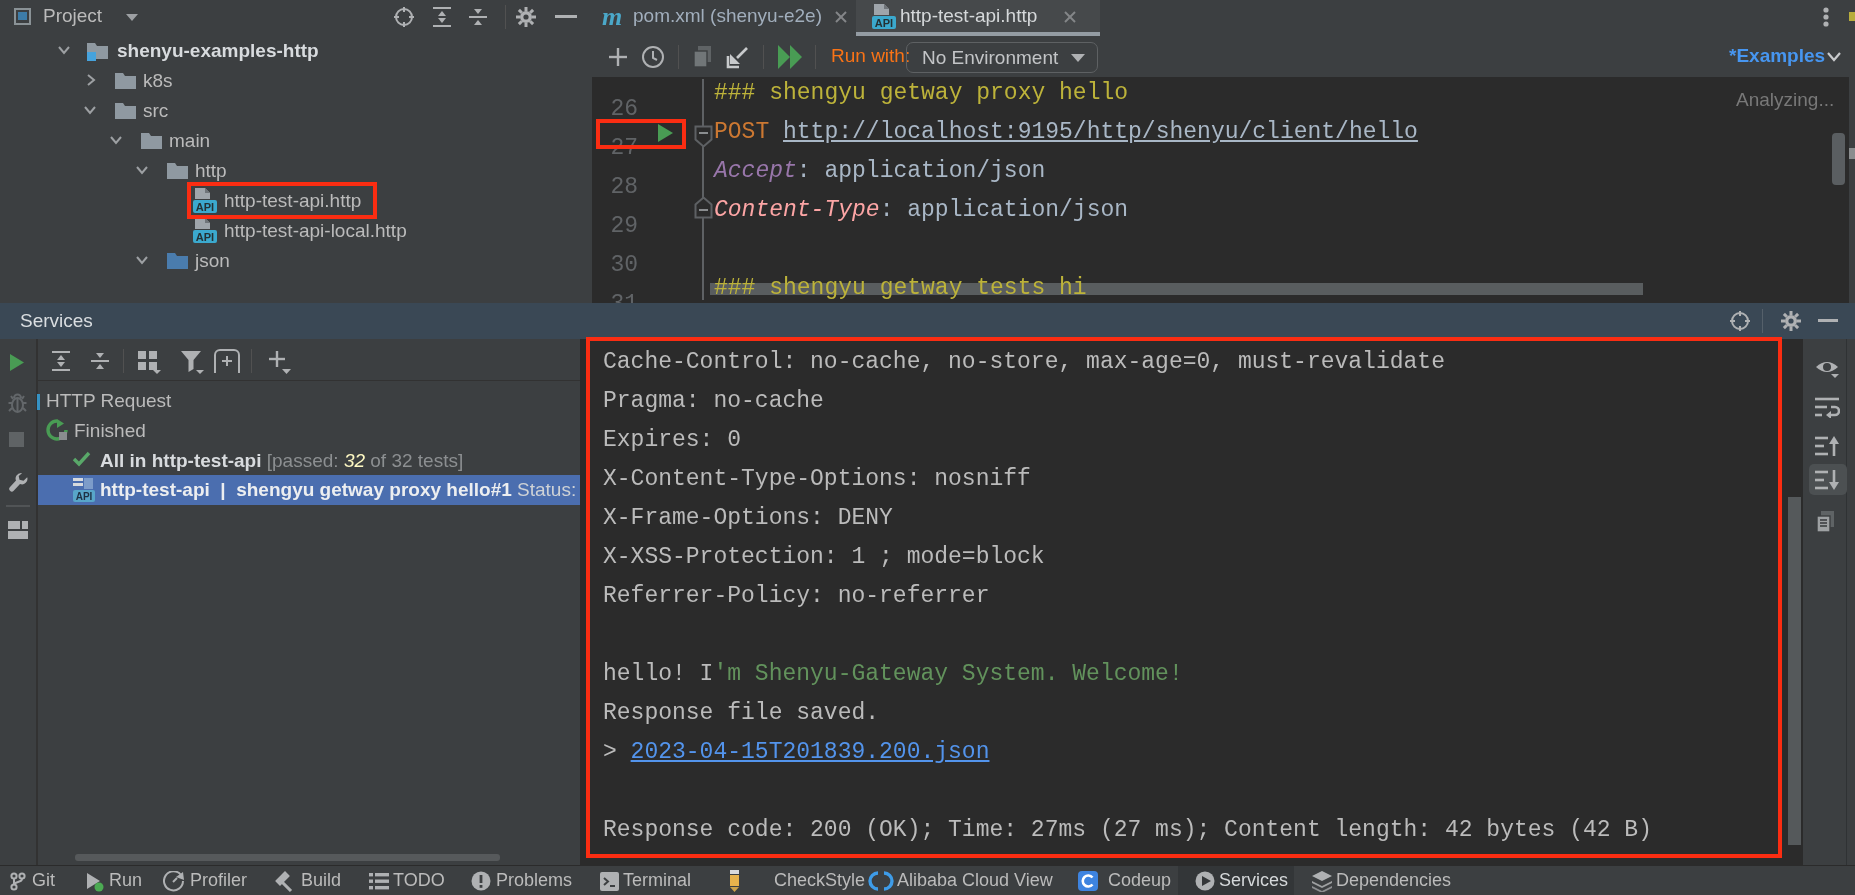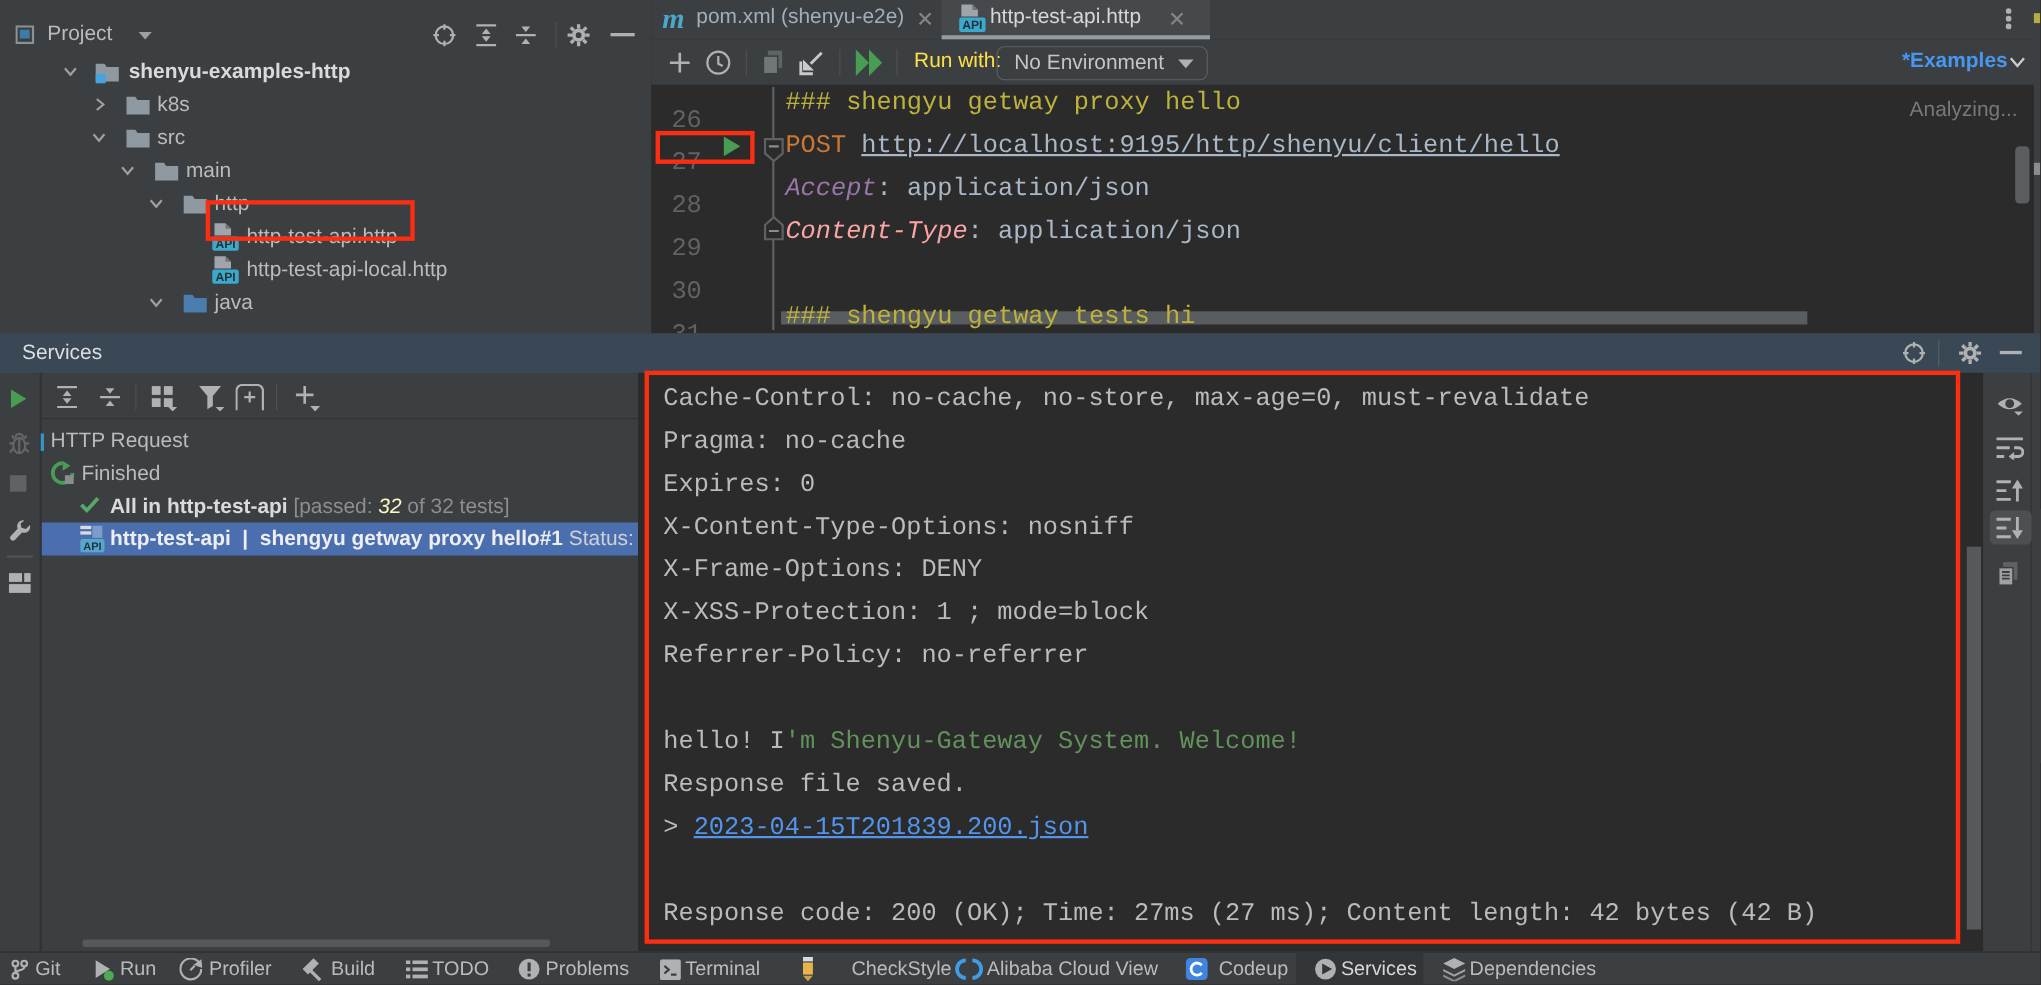--- a/index.html
+++ b/index.html
@@ -11,21 +11,21 @@
   .row{position:absolute;height:30px;line-height:30px;white-space:nowrap;}
   .sep-v{position:absolute;width:1px;background:#515151;}
   .redbox{position:absolute;border:4px solid #fb2d12;box-sizing:border-box;}
   #bottombar .ui{font-size:18px;}
   svg{display:block;}
 </style>
 </head>
 <body>
 <div id="app">
 
-  <div class="abs" id="project" style="left:0;top:15px;width:592px;height:271px;background:#3c3f41;overflow:hidden;">
+  <div class="abs" id="project" style="left:0;top:0;width:592px;height:271px;background:#3c3f41;overflow:hidden;">
 
     <div class="abs" style="left:0;top:0;width:592px;height:33px;"></div>
     <div class="abs" style="left:14px;top:8px;">
       <svg width="18" height="18">
           <rect x="1" y="1" width="15" height="15" fill="none" stroke="#8a9296" stroke-width="2"></rect>
           <rect x="4" y="4" width="9" height="8" fill="#3d7ca8"></rect>
         </svg>
     </div>
     <div class="abs ui" style="left:43px;top:5px;color:#bbbbbb;">Project</div>
     <div class="abs" style="left:125px;top:13px;">
@@ -182,21 +182,21 @@
         <span class="abs" style="left:135px;top:10px;">
             <svg width="14" height="10">
               <polyline points="2,2 7,8 12,2" fill="none" stroke="#9da0a3" stroke-width="2"></polyline>
             </svg>
           </span>
         <span class="abs" style="left:166px;top:4px;">
             <svg width="23" height="22">
               <path d="M1 4 h8 l2 3 h11 v13 h-21 z" fill="#4a7cad"></path>
             </svg>
           </span>
-        <span class="abs ui" style="left:195px;top:1px;">java</span>
+        <span class="abs ui" style="left:195px;top:1px;">json</span>
       </div>
       <div class="row" style="left:0;top:275px;width:592px;">
         <span class="abs" style="left:161px;top:10px;">
             <svg width="14" height="10">
               <polyline points="2,2 7,8 12,2" fill="none" stroke="#9da0a3" stroke-width="2"></polyline>
             </svg>
           </span>
         <span class="abs" style="left:192px;top:4px;">
             <svg width="23" height="22">
               <path d="M1 4 h8 l2 3 h11 v13 h-21 z" fill="#8f99a1"></path>
@@ -289,21 +289,21 @@
           </svg>
         </div>
       <div class="sep-v" style="left:171px;top:45px;height:24px;"></div>
       <div class="abs" style="left:185px;top:44px;">
           <svg width="28" height="26">
             <polygon points="1,1 13,13 1,25" fill="#499c54"></polygon>
             <polygon points="13,1 25,13 13,25" fill="#499c54"></polygon>
           </svg>
         </div>
       <div class="sep-v" style="left:223px;top:45px;height:24px;"></div>
-      <div class="abs ui" style="left:239px;top:45px;color:#fde047;">Run with:</div>
+      <div class="abs ui" style="left:239px;top:45px;color:#f97316;">Run with:</div>
       <div class="abs" style="left:314px;top:42px;width:192px;height:31px;border:1.5px solid #5e6163;border-radius:7px;box-sizing:border-box;"></div>
       <div class="abs ui" style="left:330px;top:47px;color:#c3c5c7;">No Environment</div>
       <div class="abs" style="left:478px;top:53px;">
           <svg width="16" height="10">
             <polygon points="1,1 15,1 8,9" fill="#afb1b3"></polygon>
           </svg>
         </div>
       <div class="abs ui" style="left:1137px;top:45px;color:#4796f0;font-weight:bold;">*Examples</div>
       <div class="abs" style="left:1234px;top:51px;">
           <svg width="16" height="11">

